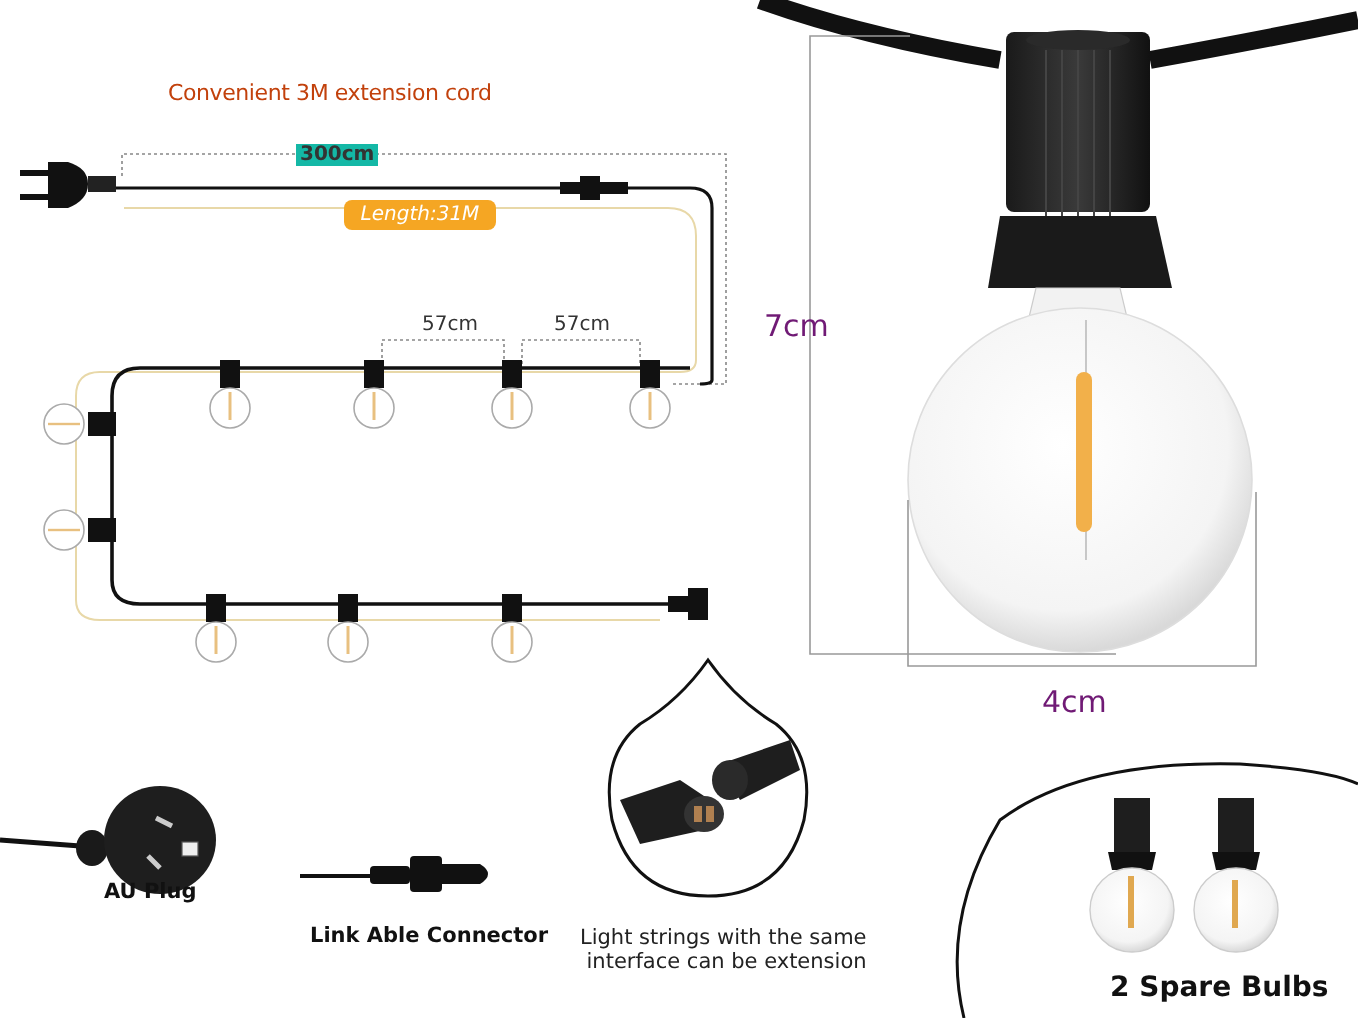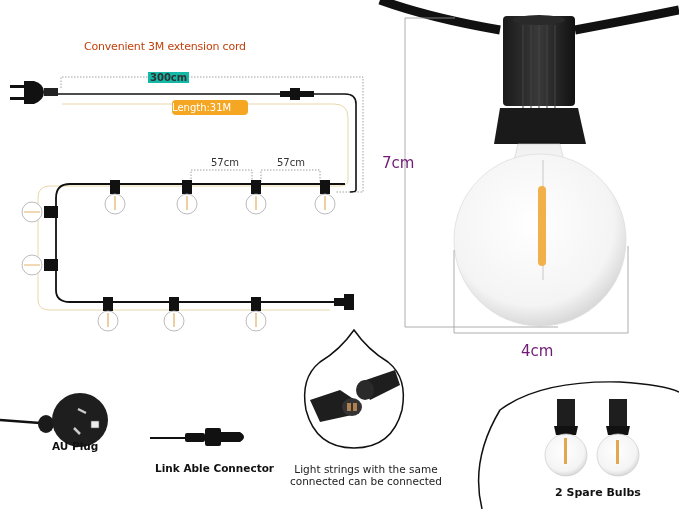--- a/index.html
+++ b/index.html
@@ -1,24 +1,24 @@
 <!DOCTYPE html>
 <html><head>
 <meta charset="utf-8">
 <style>
   html, body { margin:0; padding:0; background:#ffffff; }
   body { width:679px; height:509px; position:relative; overflow:hidden; font-family:"Liberation Sans", sans-serif; color:#222; }
   .abs { position:absolute; }
   svg { position:absolute; left:0; top:0; }
   .title { left:84px; top:40px; font-size:11px; color:#c2410c; font-family:"DejaVu Sans", sans-serif; letter-spacing:-0.2px; }
   .dim-label { font-size:10px; color:#333; font-family:"DejaVu Sans", sans-serif; }
-  .len-badge { left:172px; top:100px; width:76px; height:15px; background:#f5a623; color:#fff; border-radius:4px; font-size:10px; line-height:15px; text-align:left; font-family:"DejaVu Sans", sans-serif; }
+  .len-badge { left:172px; top:100px; width:76px; height:15px; background:#f5a623; color:#fff; border-radius:4px; font-size:10px; line-height:15px; text-align:center; font-family:"DejaVu Sans", sans-serif;font-style:italic; }
   .big-dim { font-size:15px; color:#701a75; font-family:"DejaVu Sans", sans-serif; }
   .caption { font-size:10.5px; font-weight:bold; color:#111; font-family:"DejaVu Sans", sans-serif; }
-  .caption-normal { font-size:10.5px; color:#222; line-height:12px; font-family:"DejaVu Sans", sans-serif; text-align:center; }
+  .caption-normal { font-size:10.5px; color:#222; line-height:12px; font-family:"DejaVu Sans", sans-serif; text-align:right; }
 </style>
 </head>
 <body>
 
 <svg width="679" height="509" viewBox="0 0 679 509">
   <defs>
     <radialGradient id="glass" cx="45%" cy="40%" r="60%">
       <stop offset="0%" stop-color="#ffffff"></stop>
       <stop offset="80%" stop-color="#f4f4f4"></stop>
       <stop offset="100%" stop-color="#d9d9d9"></stop>
@@ -156,15 +156,15 @@
 <div class="abs dim-label" style="left:211px;top:157px;">57cm</div>
 <div class="abs dim-label" style="left:277px;top:157px;">57cm</div>
 
 <div class="abs big-dim" style="left:382px;top:154px;">7cm</div>
 <div class="abs big-dim" style="left:521px;top:342px;text-align:right;">4cm</div>
 
 <div class="abs caption" style="left:52px;top:440px;">AU Plug</div>
 <div class="abs caption" style="left:155px;top:462px;">Link Able Connector</div>
 <div class="abs caption-normal" style="left:290px;top:463px;">
   <div>Light strings with the same</div>
-  <div>connected can be connected</div>
+  <div>interface can be extension</div>
 </div>
-<div class="abs caption" style="left:555px;top:486px;font-size:11px;">2 Spare Bulbs</div>
+<div class="abs caption" style="left:555px;top:486px;font-size:14px;">2 Spare Bulbs</div>
 
 </body></html>

